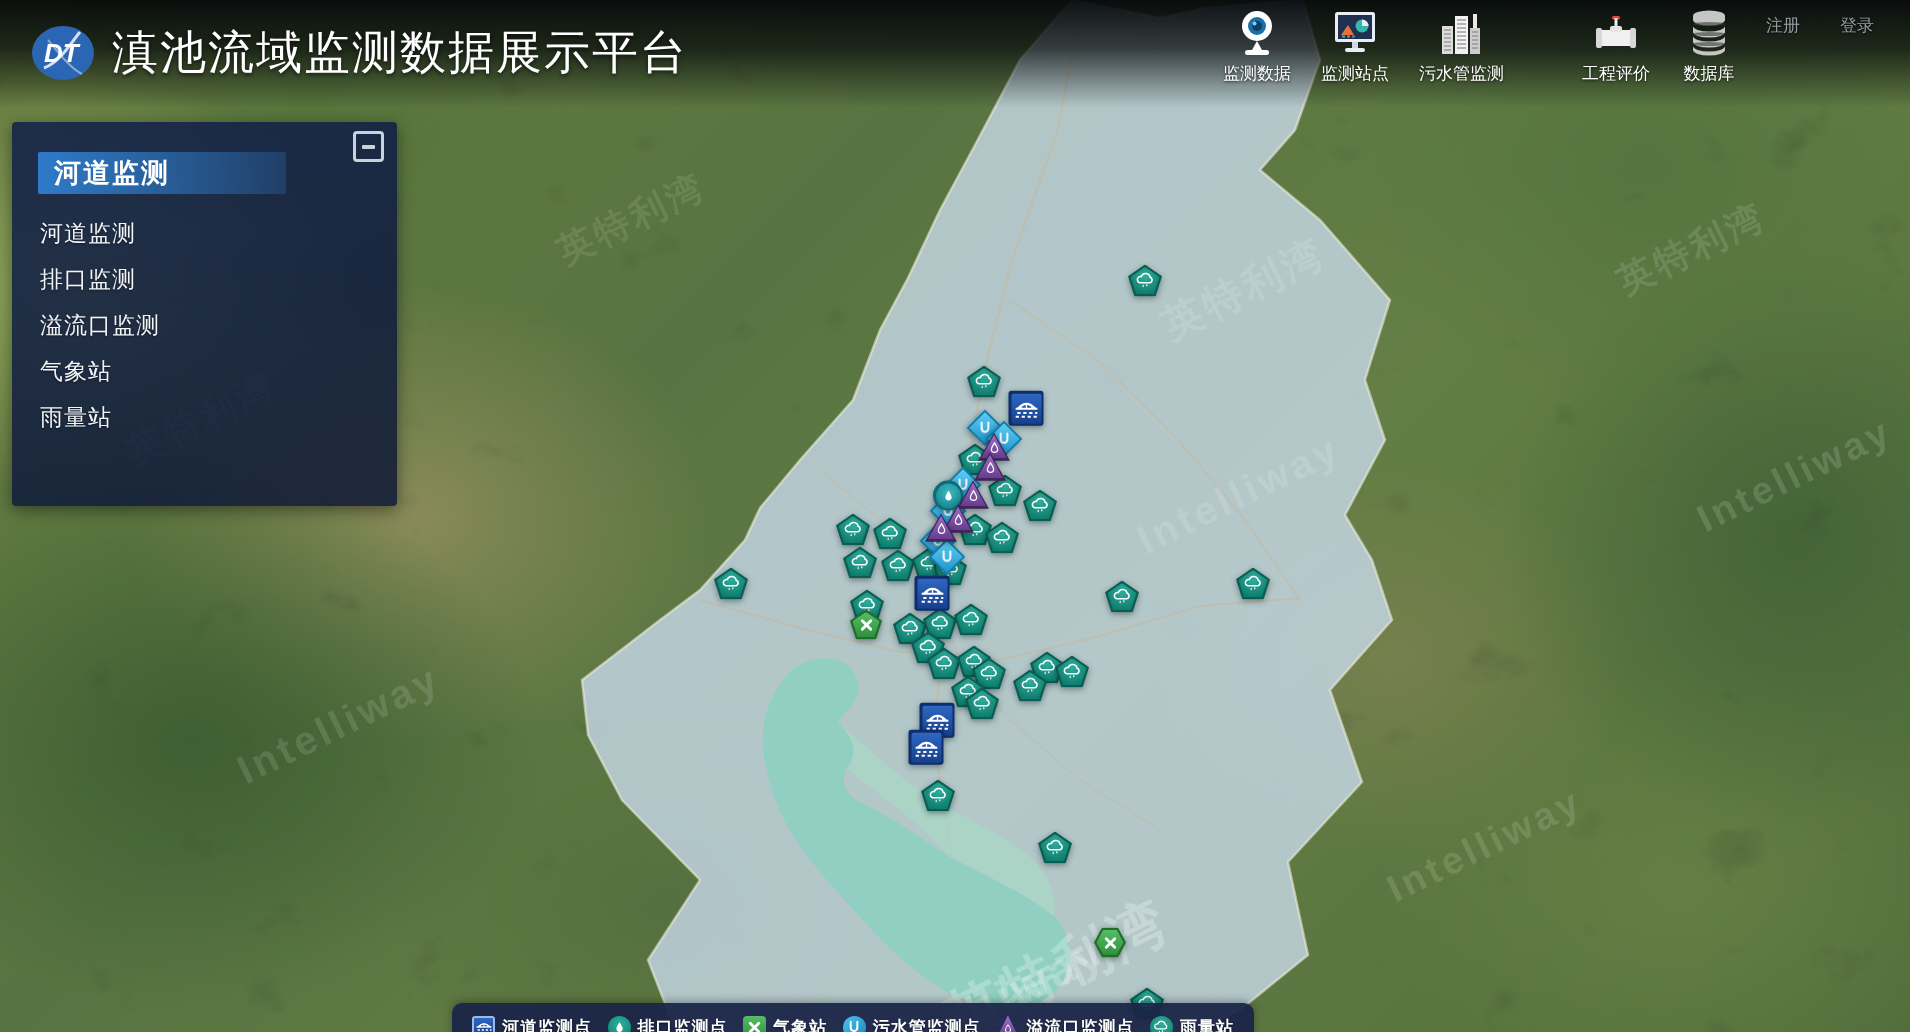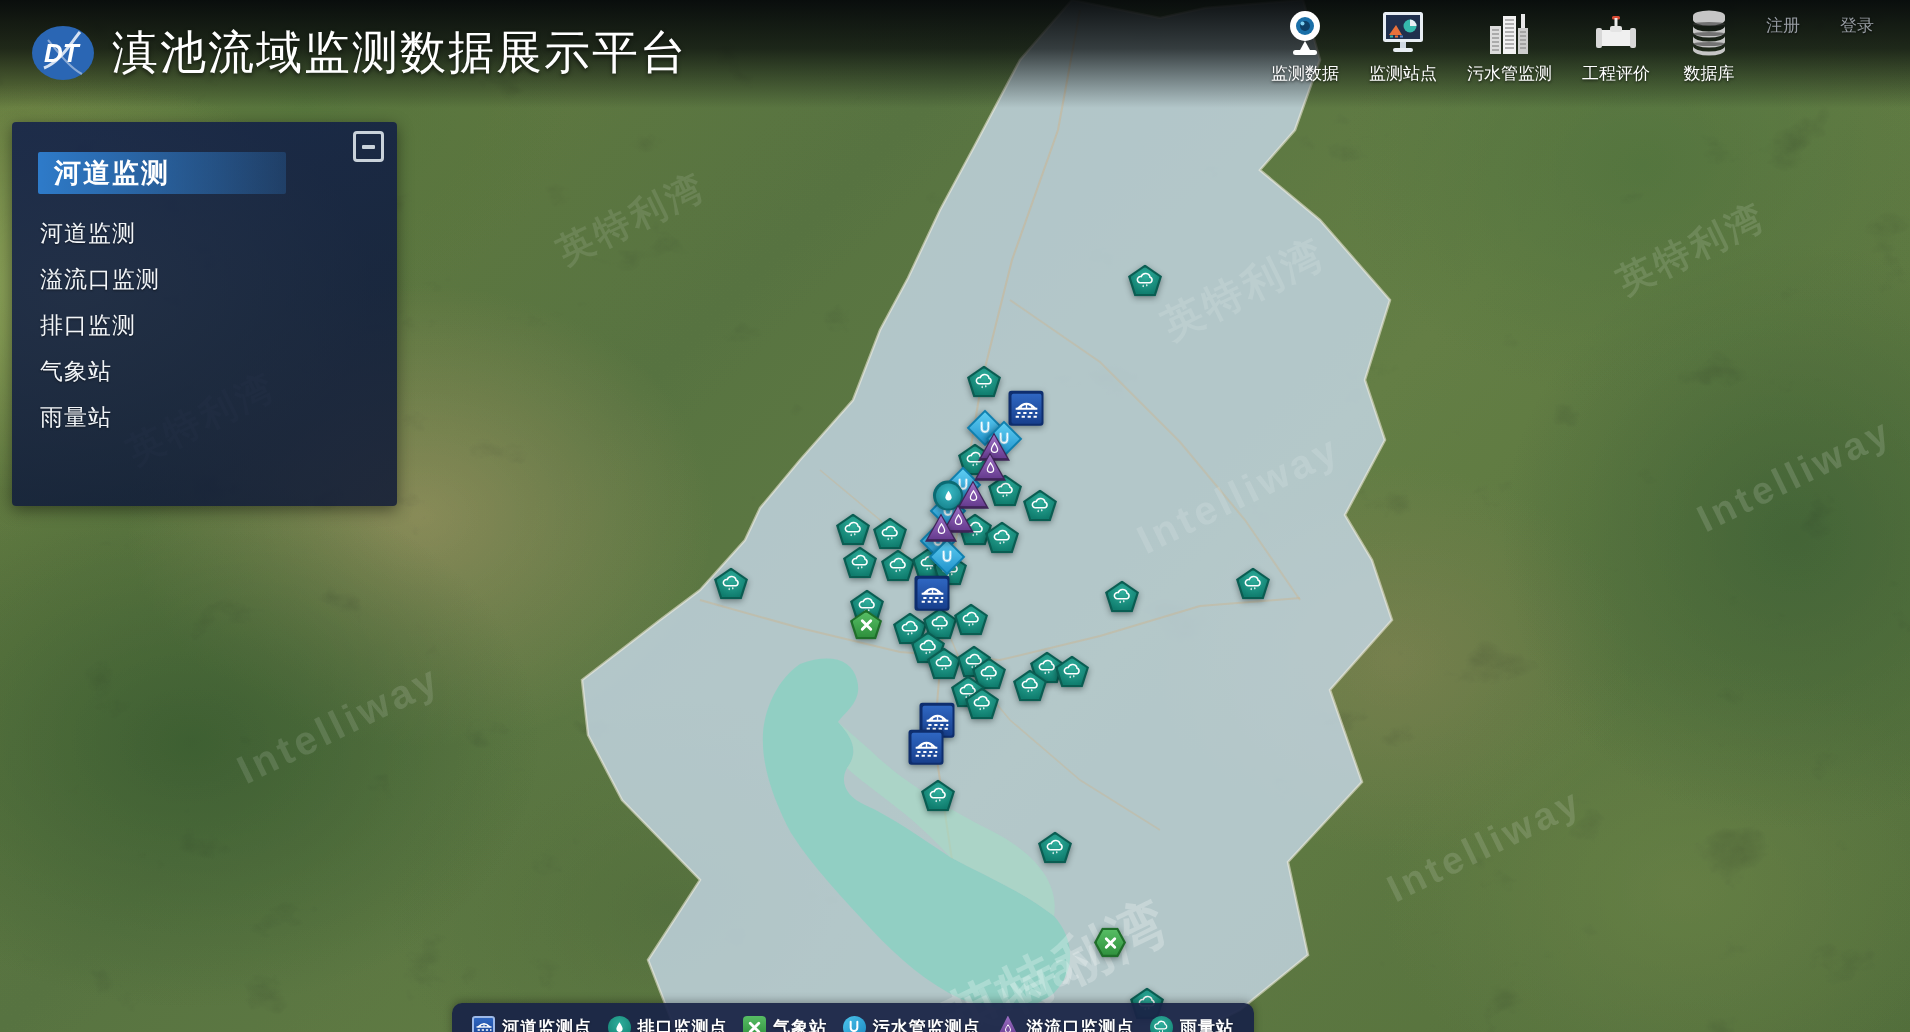--- a/index.html
+++ b/index.html
@@ -28,21 +28,21 @@
 
   
   .topbar{position:absolute;left:0;top:0;width:100%;height:108px;
     background:linear-gradient(to bottom, rgba(5,8,10,.95) 0%, rgba(5,8,10,.72) 45%, rgba(5,8,10,0) 100%);}
   .brand{position:absolute;left:30px;top:22px;display:flex;align-items:center;gap:16px;}
   .logo{width:66px;height:58px;}
   .app-title{color:#ffffff;font-size:46px;font-weight:normal;letter-spacing:2px;
     text-shadow:0 2px 4px rgba(0,0,0,.6);}
   .top-nav{position:absolute;right:172px;top:6px;display:flex;align-items:flex-end;gap:30px;}
   .nav-item{display:flex;flex-direction:column;align-items:center;cursor:pointer;}
-  .nav-item:nth-child(4){}
+  .nav-item:nth-child(4){margin-left:48px;}
   .nav-icon{width:58px;height:54px;display:flex;align-items:center;justify-content:center;}
   .nav-icon svg{width:52px;height:50px;}
   .nav-label{color:#ffffff;font-size:17px;margin-top:2px;text-shadow:0 1px 3px rgba(0,0,0,.8);}
   .auth{position:absolute;right:36px;top:14px;display:flex;gap:40px;}
   .auth a{color:#979ca3;font-size:17px;text-decoration:none;text-shadow:0 1px 2px rgba(0,0,0,.7);}
 
   
   .panel{position:absolute;left:12px;top:122px;width:385px;height:384px;border-radius:4px;
     background:linear-gradient(160deg, rgba(18,32,74,.88), rgba(10,20,52,.82));
     box-shadow:0 4px 16px rgba(0,0,0,.45);}
@@ -762,22 +762,22 @@
     </div>
   </div>
 
   <div class="panel">
     <div class="panel-min">
         <span></span>
       </div>
     <div class="panel-title">河道监测</div>
     <ul class="panel-list" id="panel-list">
         <li>河道监测</li>
+        <li>排口监测</li>
         <li>溢流口监测</li>
-        <li>排口监测</li>
         <li>气象站</li>
         <li>雨量站</li>
       </ul>
   </div>
 
   <div class="legend" id="legend-bar">
       <div class="lg-item">
         <span class="lg-ic">
           <span class="lgs lg-sq-blue">
             <svg width="18" height="18" viewBox="0 0 24 24">

